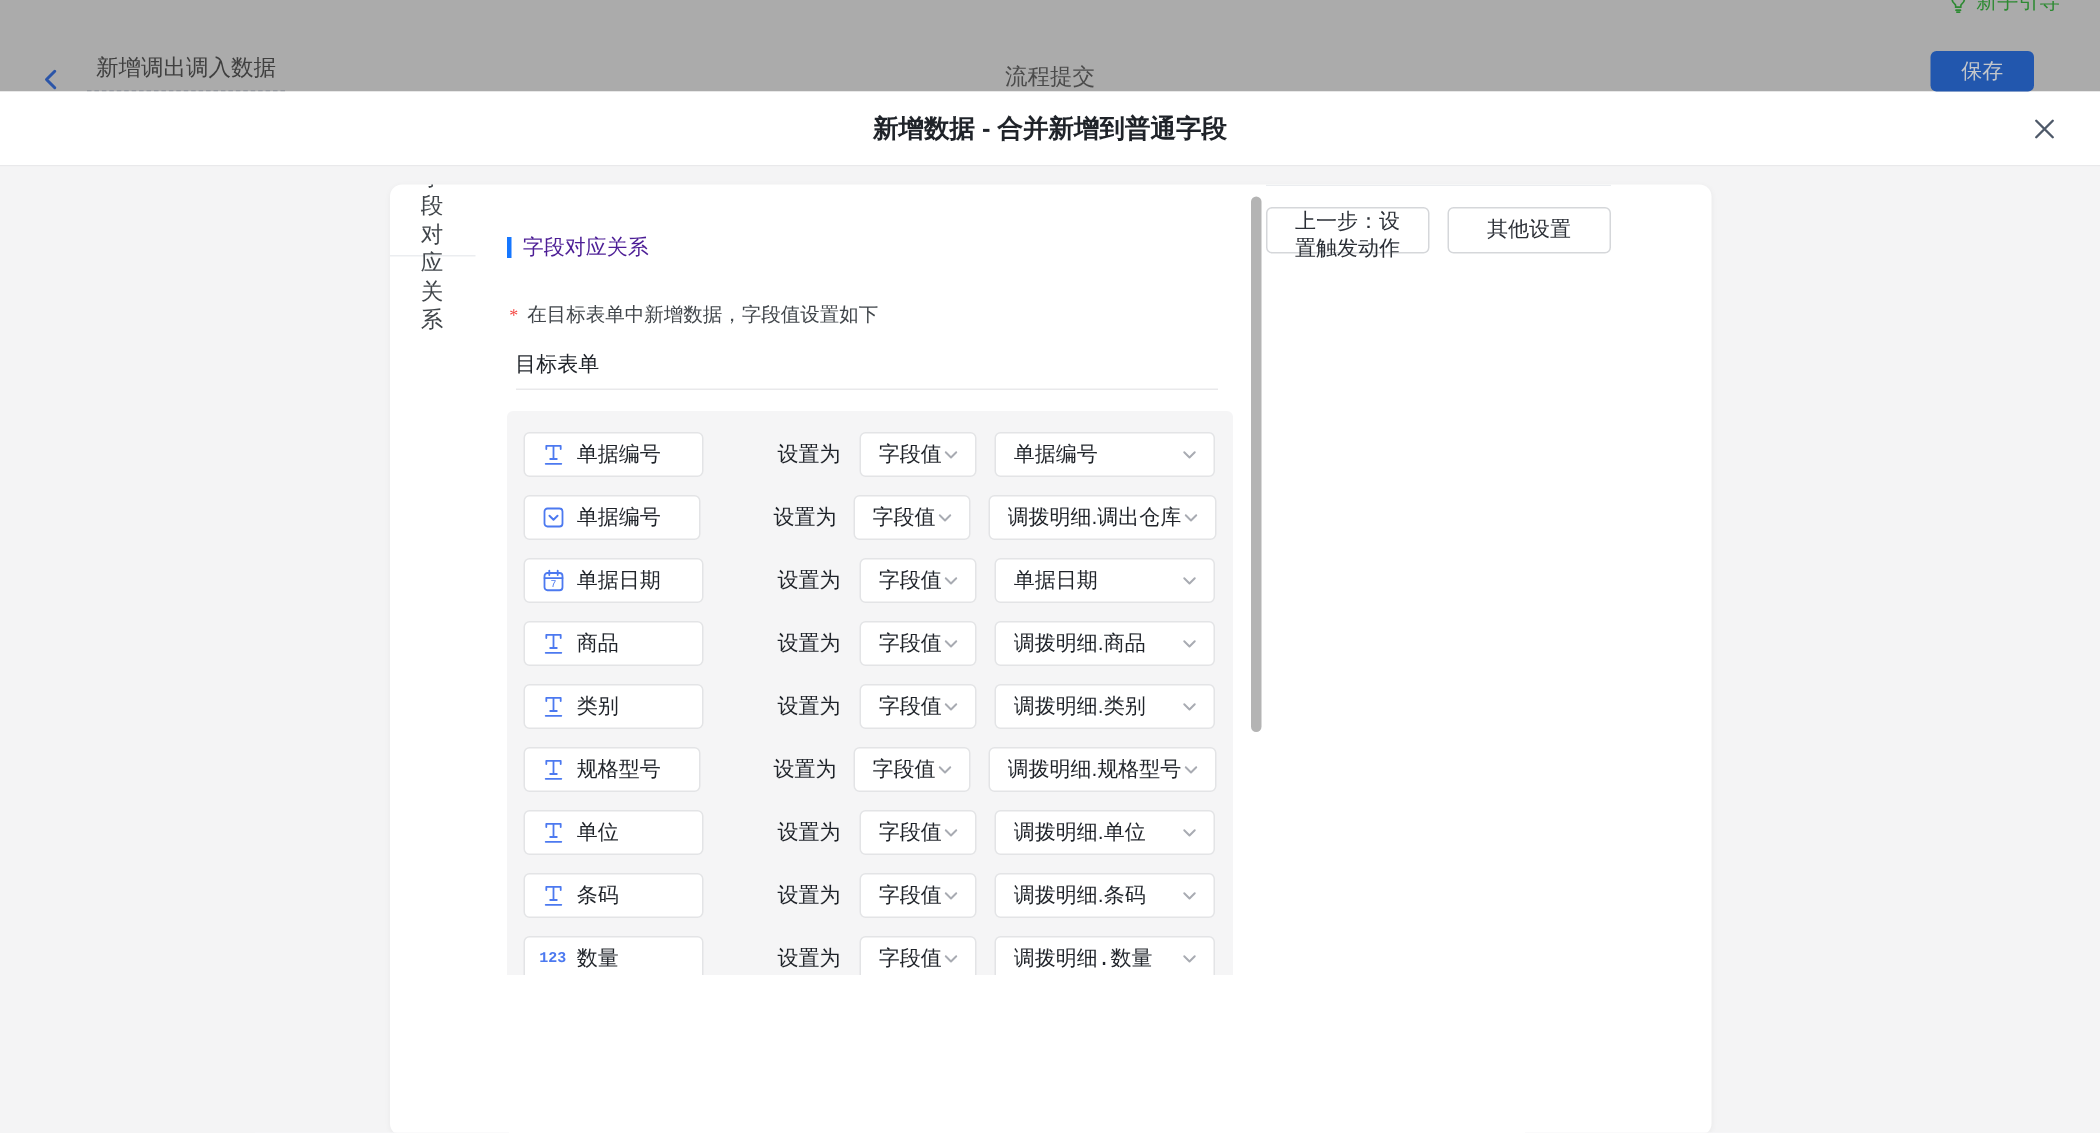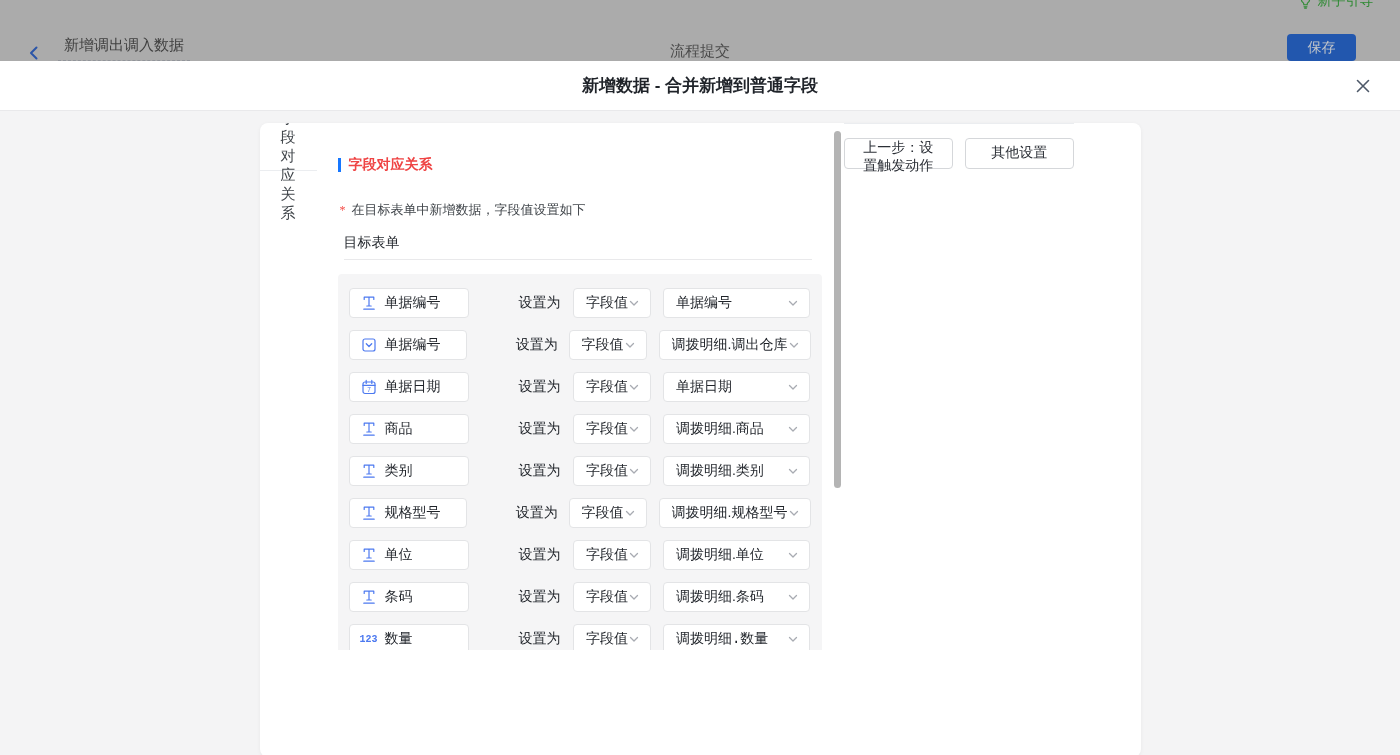--- a/index.html
+++ b/index.html
@@ -32,21 +32,21 @@
     box-shadow:0 1px 4px rgba(31,35,41,0.05); display:flex; flex-direction:row; overflow:hidden; }
   .panel-header { height:48px; flex:0 0 48px; display:flex; align-items:center; padding:0 21px;
     font-size:15px; color:#41464b; border-bottom:1px solid #ebedf0; }
 
   .panel-scroll { position:relative; height:527px; flex:0 0 527px; overflow:hidden; padding:0 22px 0 21px; }
   .scroll-thumb { position:absolute; top:8px; right:3px; width:7px; height:357px;
     background:#b4b4b4; border-radius:4px; }
 
   .section-head { margin-top:33px; display:flex; align-items:center; }
   .section-bar { width:3px; height:14px; background:#1677ff; margin-right:8px; }
-  .section-title { font-size:14px; font-weight:bold; color:#ef4444; }
+  .section-title { font-size:14px; font-weight:normal; color:#4c1d95; }
   .required-line { margin-top:27px; padding-left:2px; font-size:13px; color:#41464b;font-family:Liberation Serif, serif; }
   .required-star { color:#f54a45; margin-right:6px; font-size:12px; }
 
   .col-heads { position:relative; margin-top:15px; height:17px; font-size:14px; color:#1f2329; }
   .col-left { position:absolute; left:6px; }
   .col-right { position:absolute; left:535px; }
   .head-divider { height:1px; background:#e9e9eb; margin:8px 10px 0 6px; }
 
   .rows-wrap { margin-top:14px; background:#f5f5f6; border-radius:4px; padding:14px 11px 14px 11px; }
   .map-row { display:flex; align-items:center; margin-bottom:12px; }

